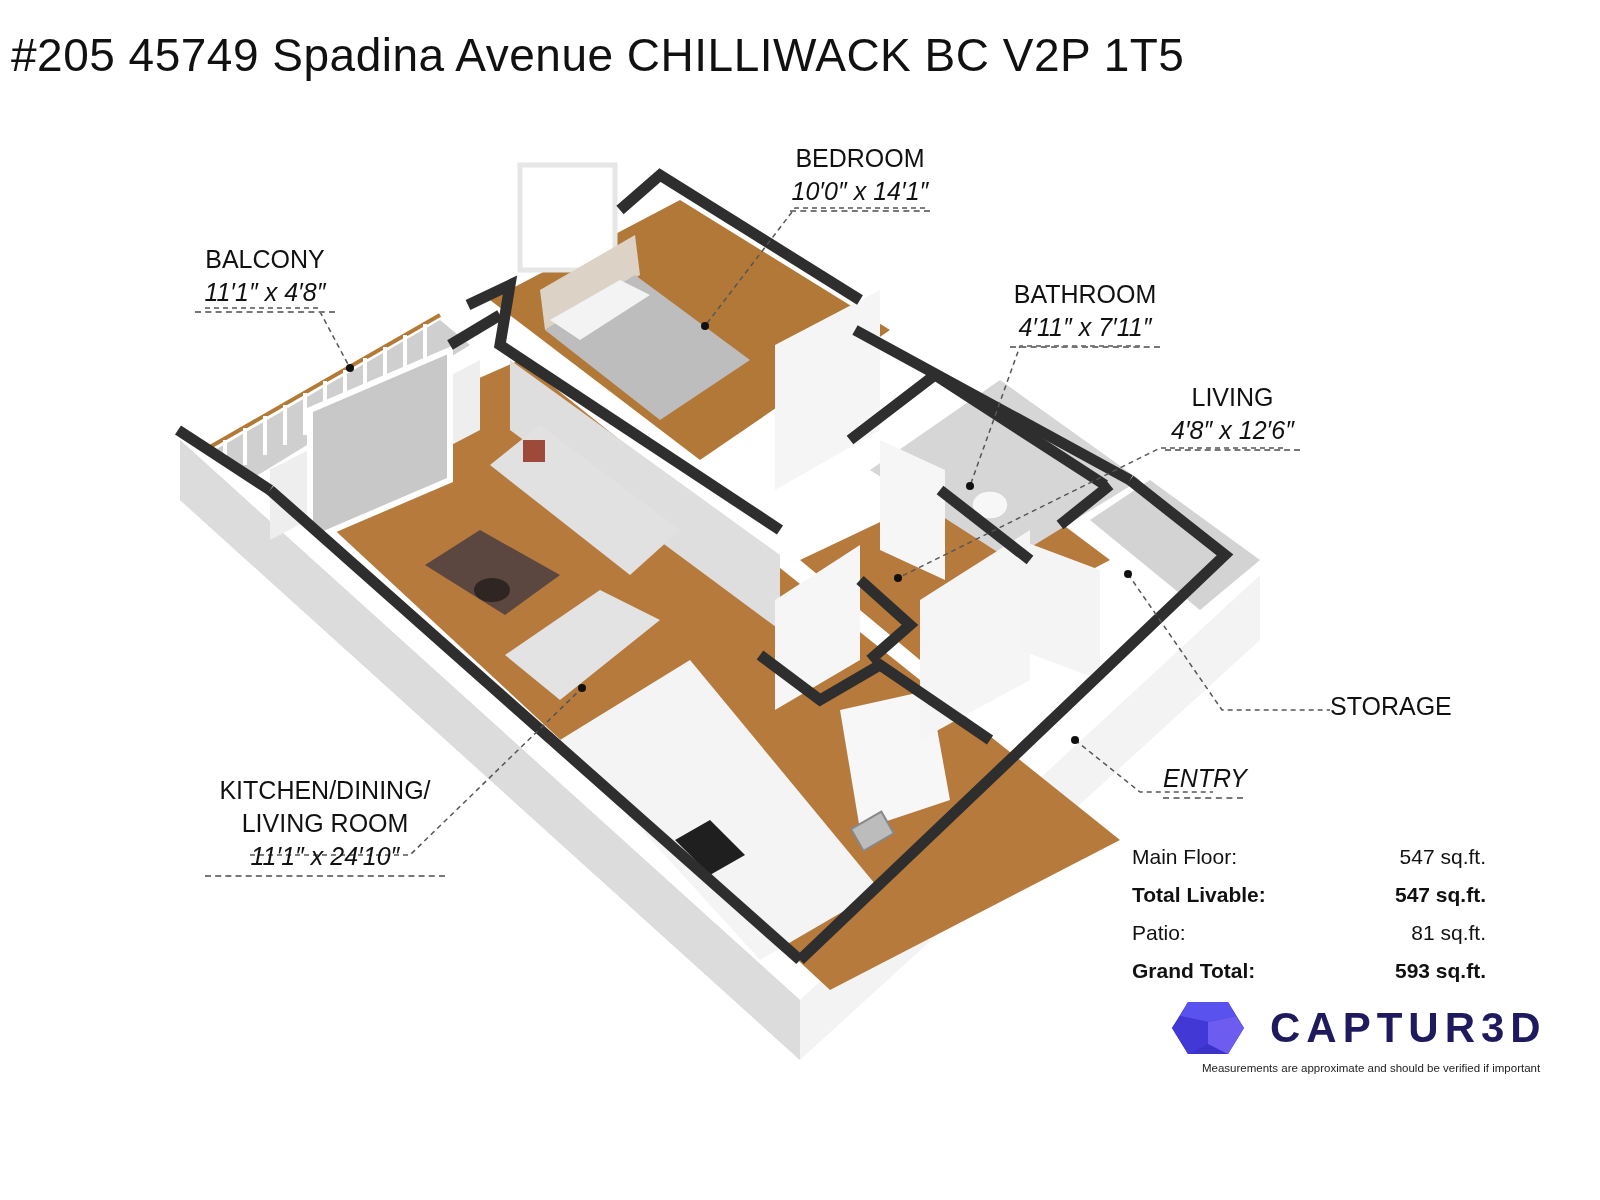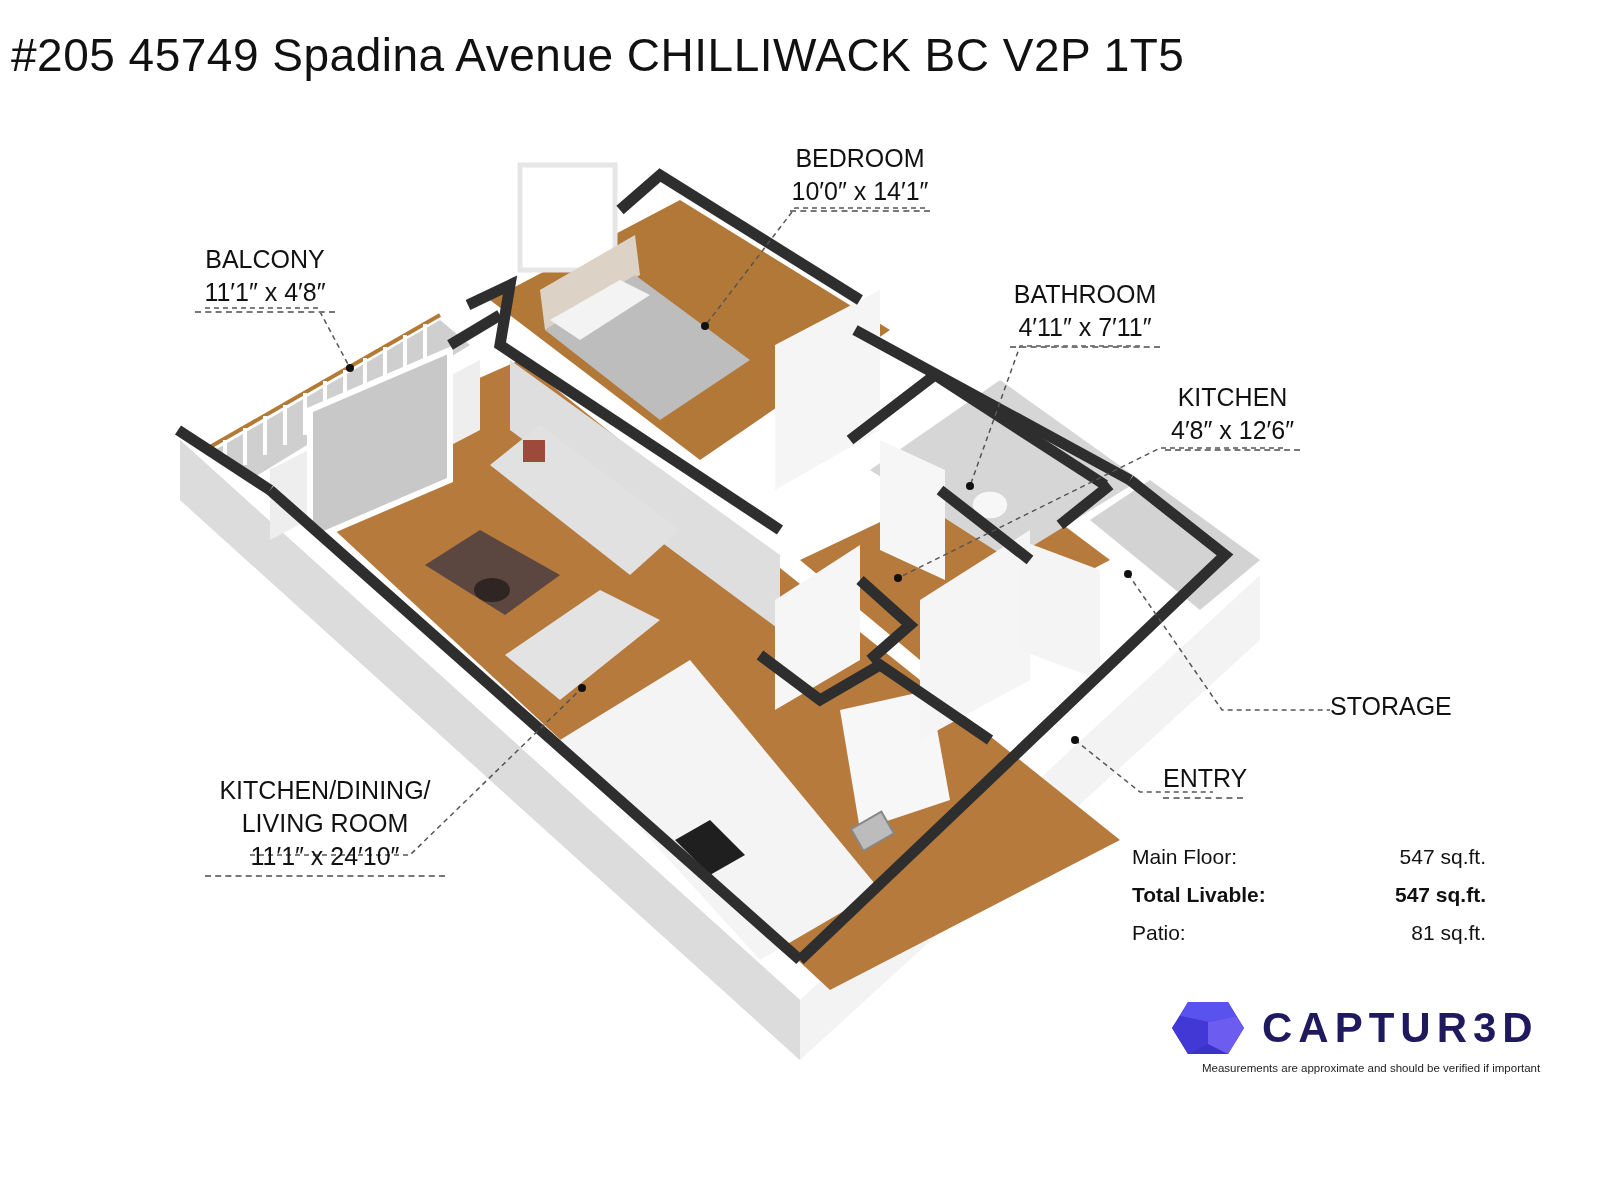--- a/index.html
+++ b/index.html
@@ -1,24 +1,24 @@
 <!DOCTYPE html>
 <html><head>
 <meta charset="utf-8">
 <style>
   html, body { margin:0; padding:0; background:#ffffff; }
   body { width:1600px; height:1200px; position:relative; overflow:hidden; font-family:"Liberation Sans", sans-serif; color:#111; }
   .title { position:absolute; left:11px; top:28px; width:1600px; text-align:left; font-size:46px; font-weight:400; letter-spacing:0.5px; color:#111; }
   .plan { position:absolute; left:0; top:0; width:1600px; height:1200px; }
   .label { position:absolute; text-align:center; font-size:25px; line-height:33px; color:#111; }
-  .label .dim { display:block; border-bottom:2px dashed #777; padding-bottom:2px; }
+  .label .dim { display:block; border-bottom:2px dashed #777; padding-bottom:2px;font-style:italic; }
   .areas { position:absolute; left:1132px; top:838px; width:354px; font-size:21px; line-height:38px; }
   .areas .row { display:flex; justify-content:space-between; }
   .areas .row.bold { font-weight:700;text-align:right; }
-  .logo { position:absolute; left:1170px; top:1000px; display:flex; align-items:center; gap:16px; }
+  .logo { position:absolute; left:1170px; top:1000px; display:flex; align-items:center; gap:24px; }
   .logo-text { font-size:42px; font-weight:700; letter-spacing:6px; color:#1f1a5e; }
   .disclaimer { position:absolute; left:1166px; top:1062px; font-size:11.5px; color:#222;padding-left:36px; }
 </style>
 </head>
 <body>
 
 <div class="title">#205 45749 Spadina Avenue CHILLIWACK BC V2P 1T5</div>
 
 <svg class="plan" viewBox="0 0 1600 1200" xmlns="http://www.w3.org/2000/svg">
 
@@ -121,21 +121,21 @@
 </div>
 <div class="label" style="left:790px;top:142px;width:140px;">
   <span>BEDROOM</span>
   <span class="dim">10′0″ x 14′1″</span>
 </div>
 <div class="label" style="left:1010px;top:278px;width:150px;">
   <span>BATHROOM</span>
   <span class="dim">4′11″ x 7′11″</span>
 </div>
 <div class="label" style="left:1165px;top:381px;width:135px;">
-  <span>KITCHEN</span>
+  <span>LIVING</span>
   <span class="dim">4′8″ x 12′6″</span>
 </div>
 <div class="label nodash" style="left:1330px;top:690px;width:120px;">
   <span>STORAGE</span>
 </div>
 <div class="label" style="left:1163px;top:762px;width:80px;">
   <span class="dim">ENTRY</span>
 </div>
 <div class="label" style="left:205px;top:750px;width:240px;margin-top:24px;">
   <span style="display:block">KITCHEN/DINING/</span>
@@ -149,20 +149,24 @@
     <span>547 sq.ft.</span>
   </div>
   <div class="row bold">
     <span>Total Livable:</span>
     <span>547 sq.ft.</span>
   </div>
   <div class="row">
     <span>Patio:</span>
     <span>81 sq.ft.</span>
   </div>
+  <div class="row bold">
+    <span>Grand Total:</span>
+    <span>593 sq.ft.</span>
+  </div>
 </div>
 
 <div class="logo">
   <svg width="76" height="56" viewBox="0 0 76 56">
     <polygon points="18,2 58,2 74,28 58,54 18,54 2,28" fill="#3b33c9"></polygon>
     <polygon points="18,2 58,2 66,16 38,22 10,16" fill="#5a52ef"></polygon>
     <polygon points="38,22 66,16 74,28 58,54 38,44" fill="#6d5cf0"></polygon>
     <polygon points="10,16 38,22 38,44 18,54 2,28" fill="#4238d6"></polygon>
   </svg>
   <span class="logo-text">CAPTUR3D</span>

